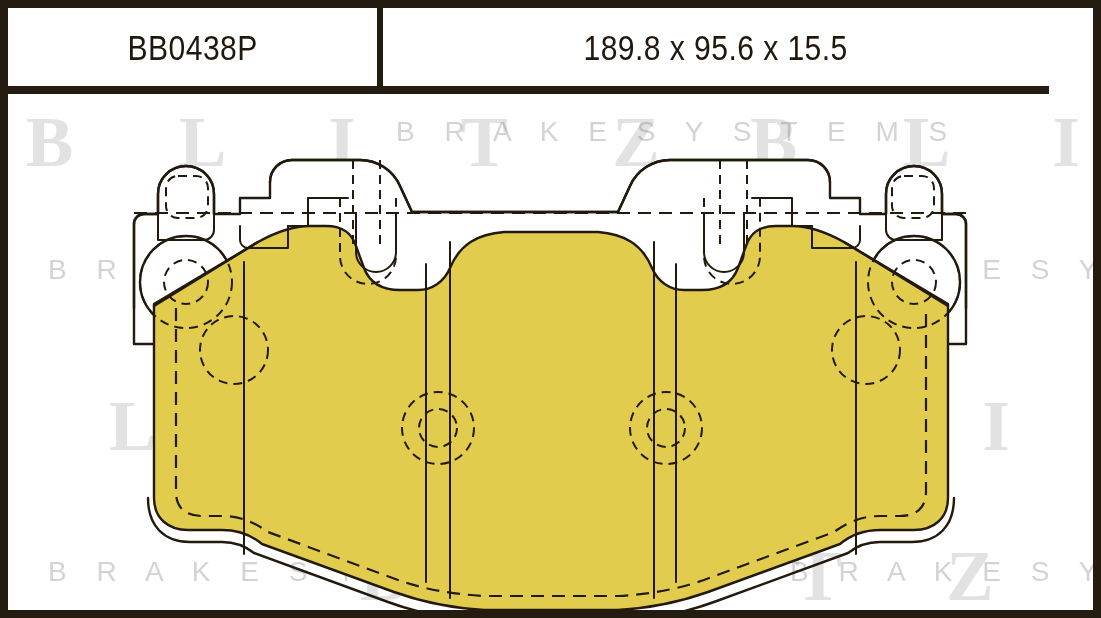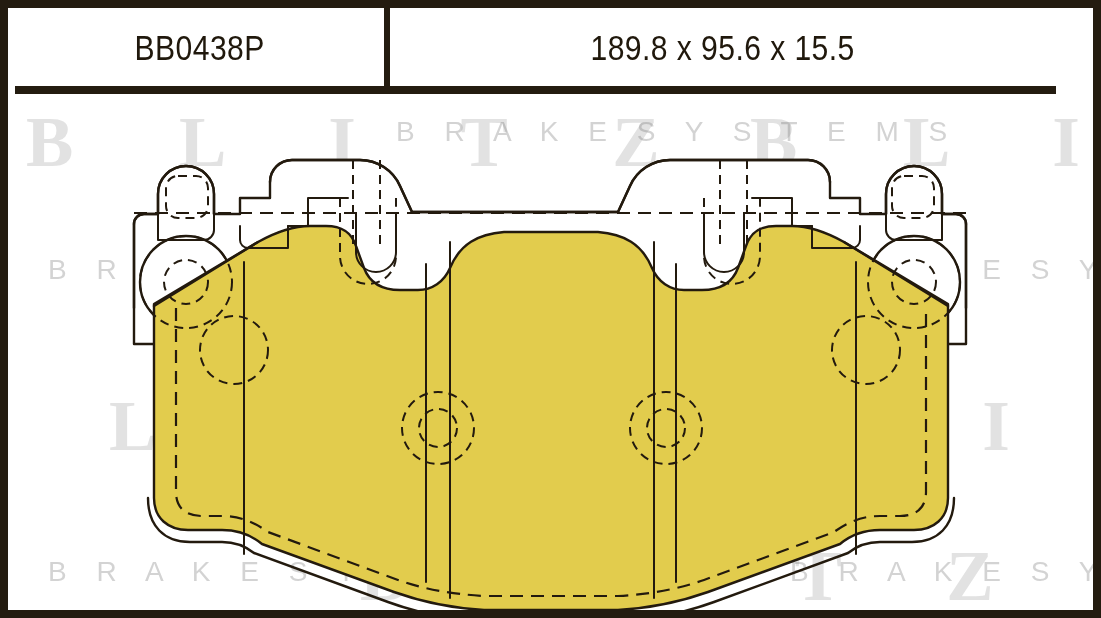--- a/index.html
+++ b/index.html
@@ -24,21 +24,20 @@
     position: absolute;
     left: 0;
     top: 0;
     width: 1041px;
     height: 86px;
     display: flex;
     border-bottom: 8px solid #241c10;
     box-sizing: border-box;
     background: #c2410c;
     z-index: 40;
-    margin-left: 7px;
   }
   .hdr-cell {
     display: flex;
     align-items: center;
     justify-content: center;
     box-sizing: border-box;
     background: #ffffff;
   }
   #hdr-part {
     width: 375px;

